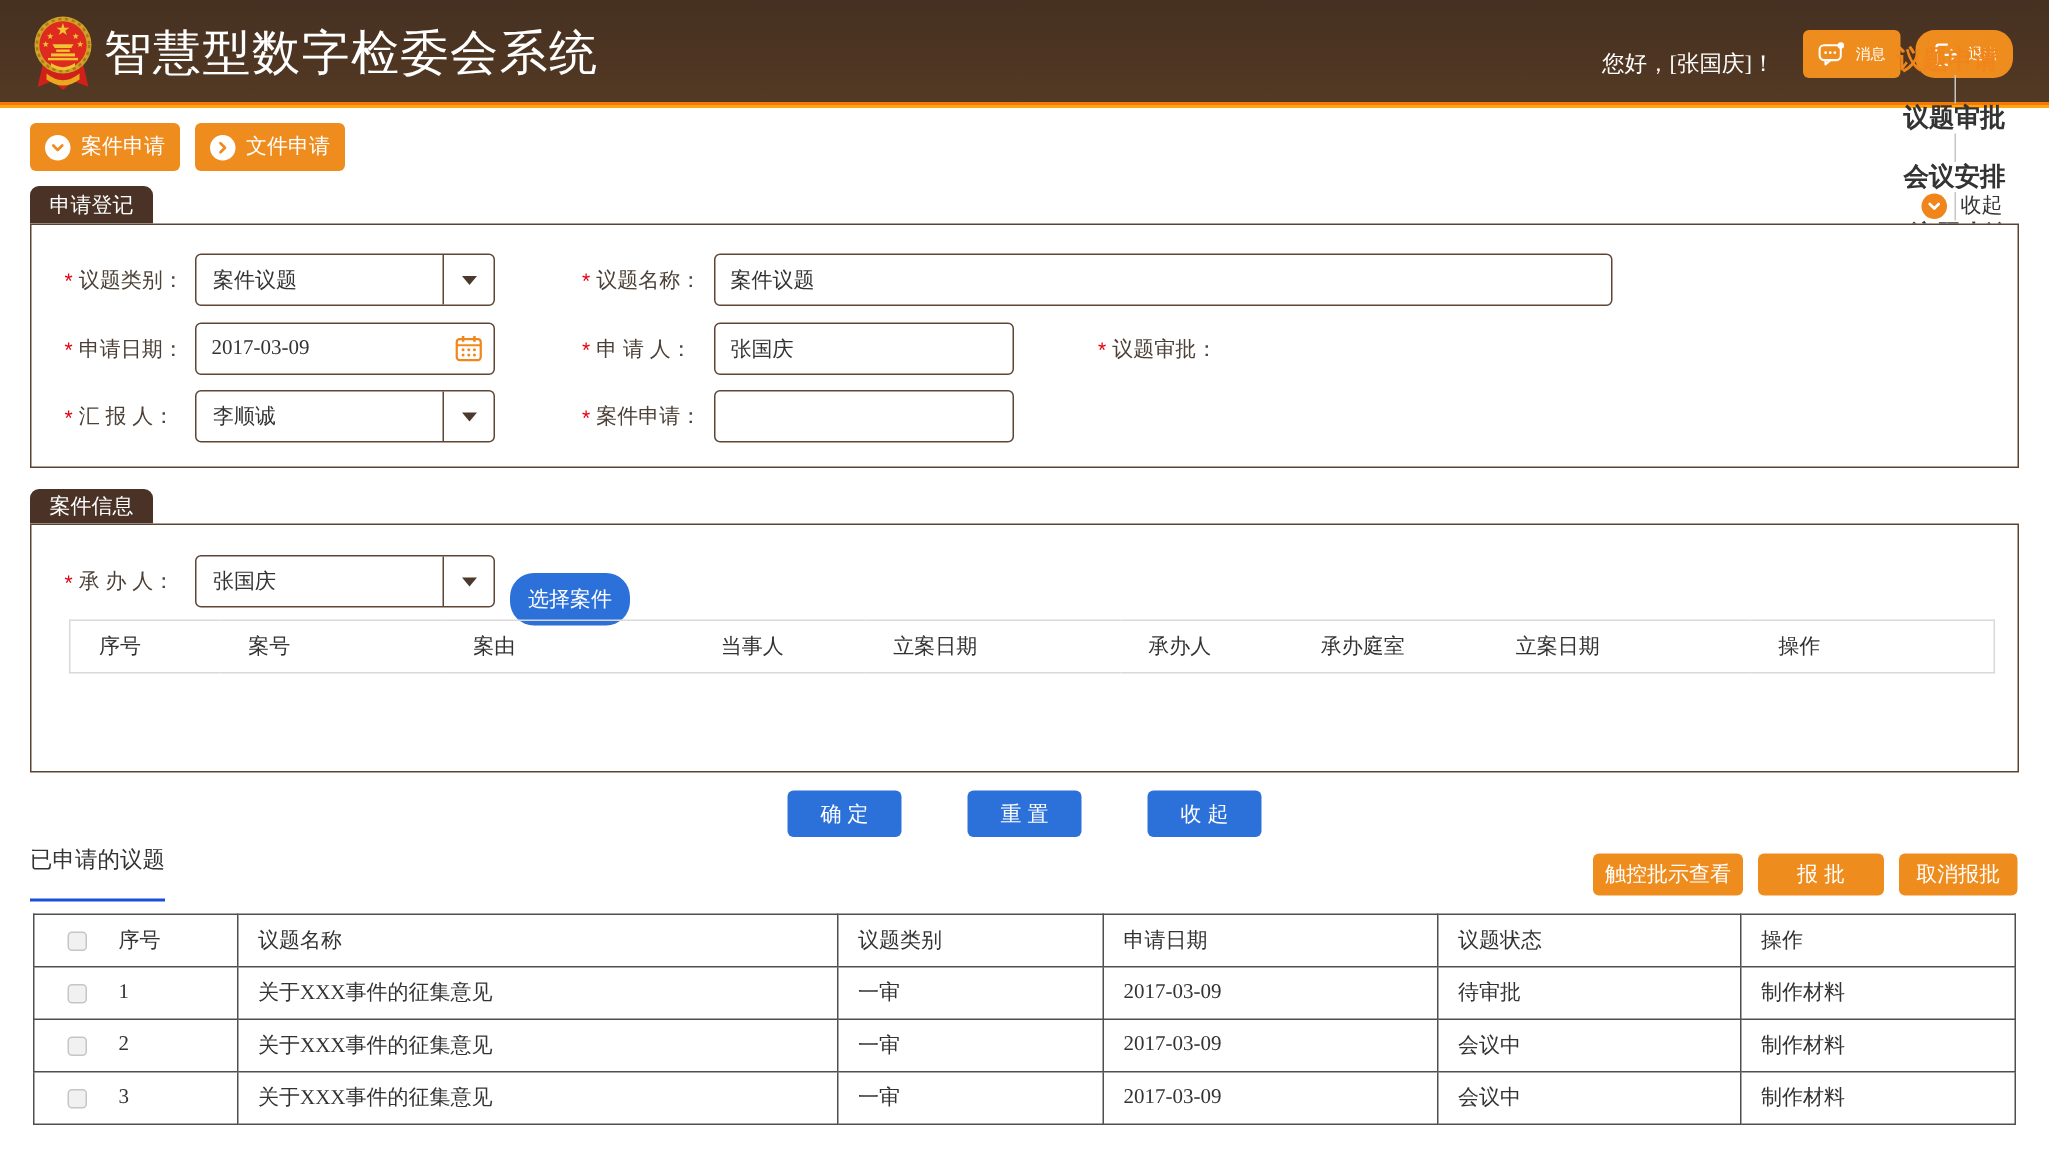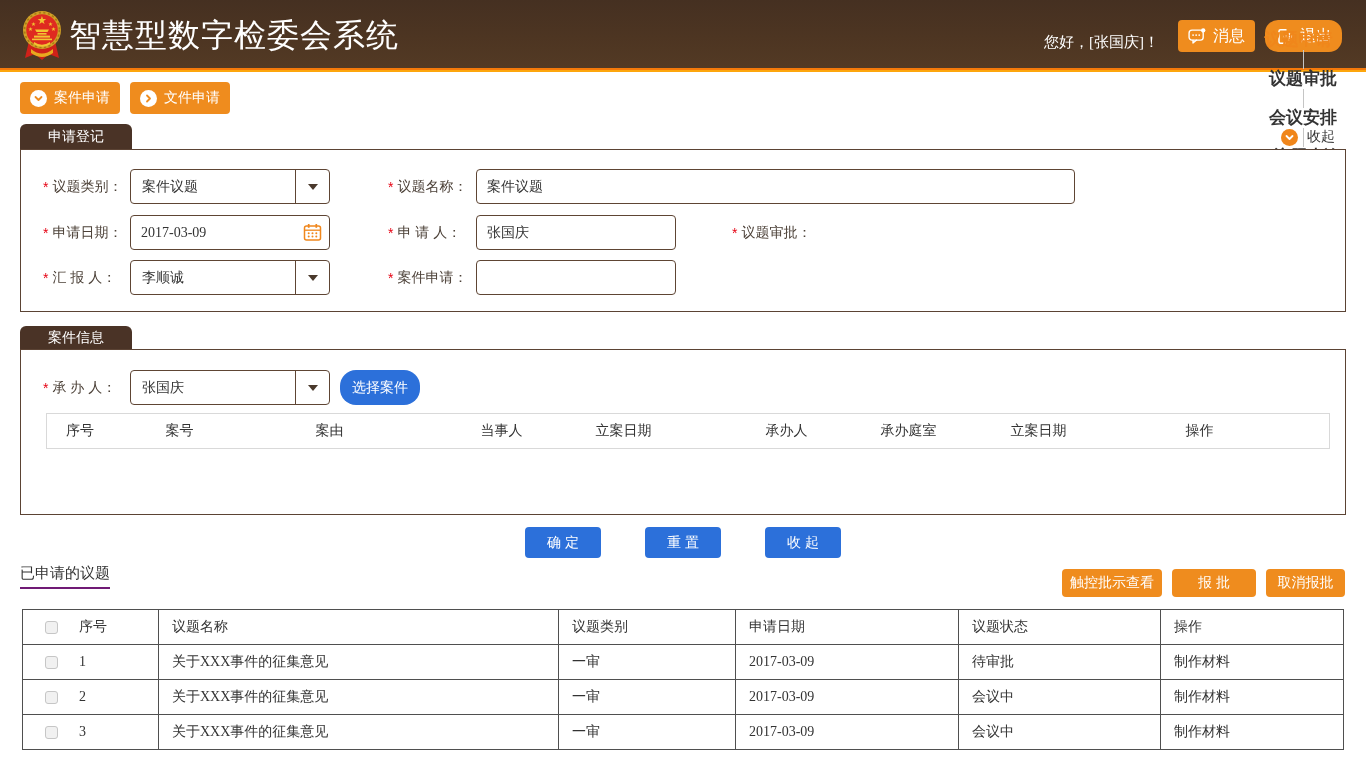--- a/index.html
+++ b/index.html
@@ -21,21 +21,21 @@
   .emblem { width: 40px; height: 54px; margin-left: 22px; flex: 0 0 auto; }
   .app-title {
     color: #fff; font-size: 32px; letter-spacing: 1px; margin-left: 7px;
     font-weight: normal;
   }
   .header-right { margin-left: auto; display: flex; align-items: flex-end; }
   .greeting { color: #fff; font-size: 15px; margin-right: 19px; font-family: "Liberation Serif", sans-serif; }
   .hbtn {
     display: flex; align-items: center; justify-content: center; gap: 6px;
     height: 32px; background: #ef8c1e; border: none; border-radius: 4px;
-    color: #fff; font-size: 16px; cursor: pointer; padding: 0 10px;
+    color: #fff; font-size: 10px; cursor: pointer; padding: 0 10px;
     font-family: inherit;
   }
   .hbtn + .hbtn { margin-left: 10px; }
   .hbtn:last-child { margin-right: 24px; border-radius: 13px; }
 
   .header-stripe-1 { height: 2px; background: #f5790a; }
   .header-stripe-2 { height: 2px; background: #fda60d; }
 
   
   .toolbar { margin: 10px 20px 0 20px; height: 32px; display: flex; align-items: center; }
@@ -58,21 +58,21 @@
   .main-nav a.active { color: #f0861b; }
   .main-nav .sep { width: 1px; height: 19px; background: #c5c5c5; }
   .main-nav a:last-child { padding-right: 0; }
 
   
   .section1 { margin-top: 10px; }
   .section2 { margin-top: 14px; }
   .tab-row { position: relative; height: 25px; margin: 0 20px; }
   .section2 .tab-row { height: 23px; }
   .sec-tab {
-    position: absolute; left: 0; top: 0; width: 112px; height: 100%;
+    position: absolute; left: 0; top: 0; width: 82px; height: 100%;
     background: #4a3326; border-radius: 6px 6px 0 0;
     color: #fff; font-size: 14px; display: flex; align-items: center; justify-content: center;
   }
   .collapse-link {
     position: absolute; right: 11px; top: 4px; display: flex; align-items: center; gap: 9px;
     cursor: pointer;
   }
   .collapse-link .ccirc {
     width: 17px; height: 17px; border-radius: 50%; background: #f0861b;
     display: flex; align-items: center; justify-content: center;
@@ -123,42 +123,42 @@
   .dselect .arr {
     width: 34px; border-left: 1px solid #5e4534;
     display: flex; align-items: center; justify-content: center; flex: 0 0 auto;
   }
   .tri { width: 0; height: 0; border: 5px solid transparent; border-top: 6px solid #4a392c; margin-top: 6px; }
 
   .blue-btn {
     background: #2c70da; color: #fff; border: none; border-radius: 4px;
     font-size: 14px; cursor: pointer; font-family: inherit;
   }
-  .select-case { position: absolute; left: 319px; top: 0; width: 80px; height: 35px; border-radius: 16px; }
+  .select-case { position: absolute; left: 319px; top: 12px; width: 80px; height: 35px; border-radius: 16px; }
 
   
   .case-table-wrap { position: absolute; left: 25px; width: 1284px; top: 63px; }
   table.case-table { border-collapse: collapse; width: 100%; table-layout: fixed; }
   table.case-table th {
     height: 35px; border-top: 1px solid #d9d9d9; border-bottom: 1px solid #d9d9d9;
     font-weight: normal; font-size: 14px; color: #333; text-align: left;
     padding-left: 19px;
   }
   table.case-table th:first-child { border-left: 1px solid #d9d9d9; }
   table.case-table th:last-child { border-right: 1px solid #d9d9d9; }
 
   
   .actions-row { margin-top: 12px; display: flex; justify-content: center; gap: 44px; }
   .actions-row .blue-btn { width: 76px; height: 31px; }
 
   
   .applied-head { position: relative; margin: 6px 20px 0 20px; height: 40px; }
   .applied-title {
     position: absolute; left: 0; top: 0; font-size: 15px; color: #333;
-    padding-bottom: 4px; border-bottom: 2px solid #701a75;
+    padding-bottom: 16px; border-bottom: 2px solid #1d4ed8;
   }
   .applied-btns { position: absolute; right: 1px; top: 5px; display: flex; gap: 10px; }
   .obtn {
     background: #ef8c1e; color: #fff; border: none; border-radius: 4px;
     height: 28px; font-size: 14px; cursor: pointer; padding: 0 10px; font-family: inherit;
   }
   .obtn.w1 { width: 100px; padding: 0; }
   .obtn.w2 { width: 84px; padding: 0; }
   .obtn.w3 { width: 79px; padding: 0; }
 

